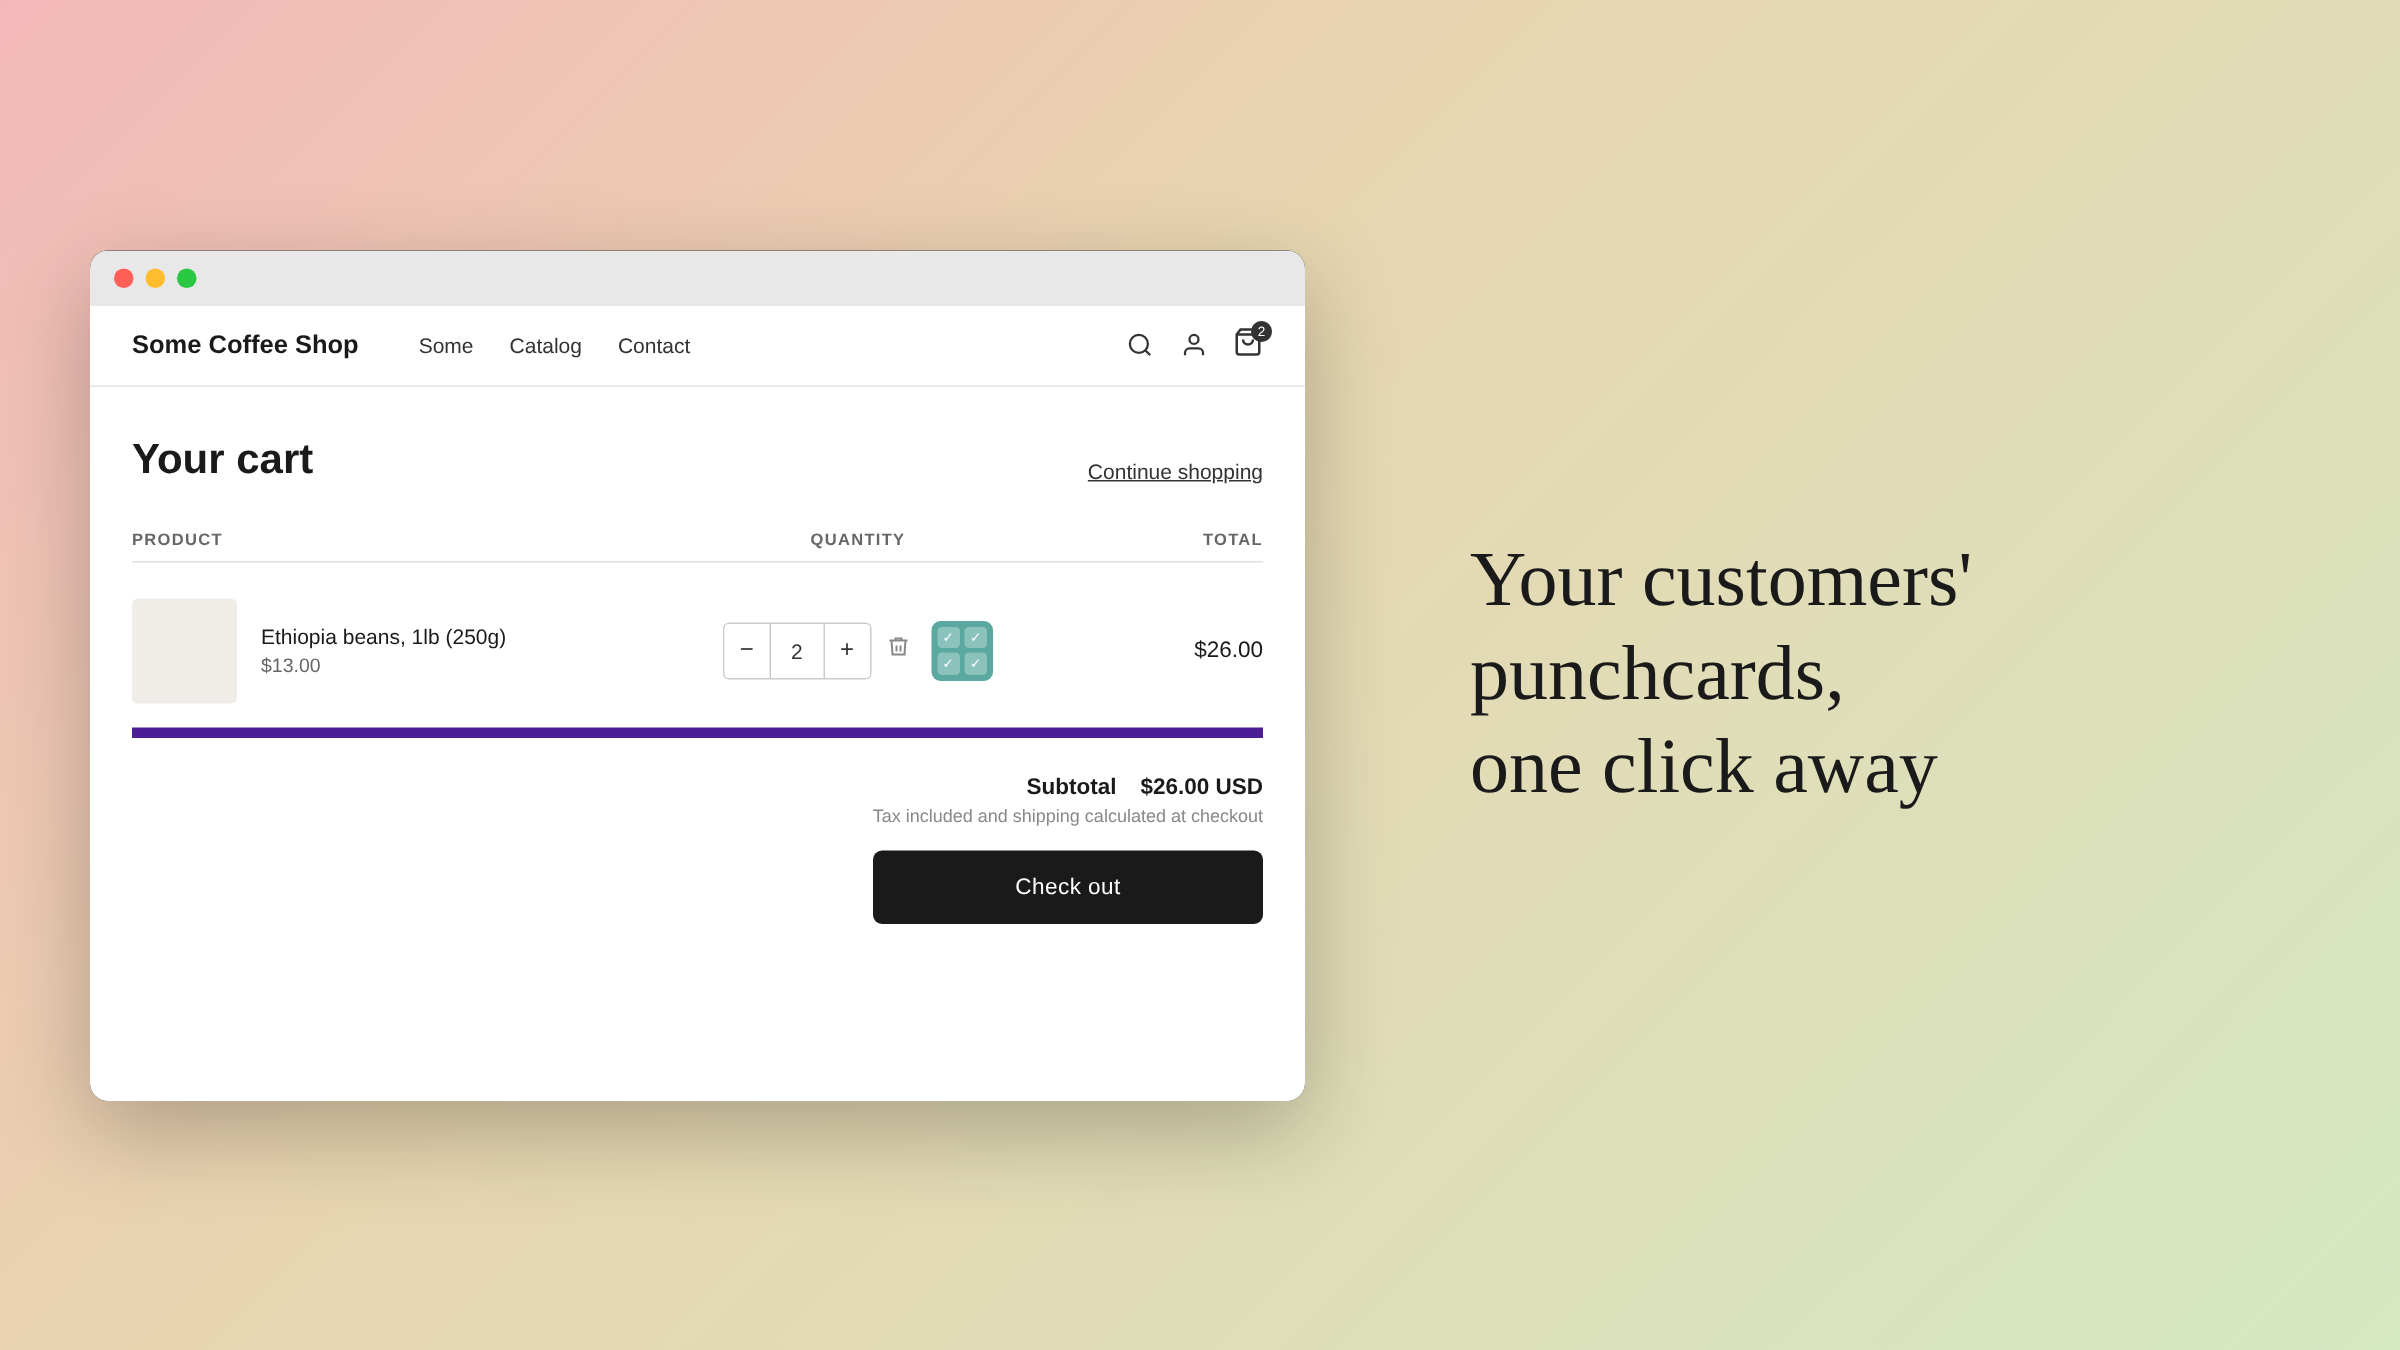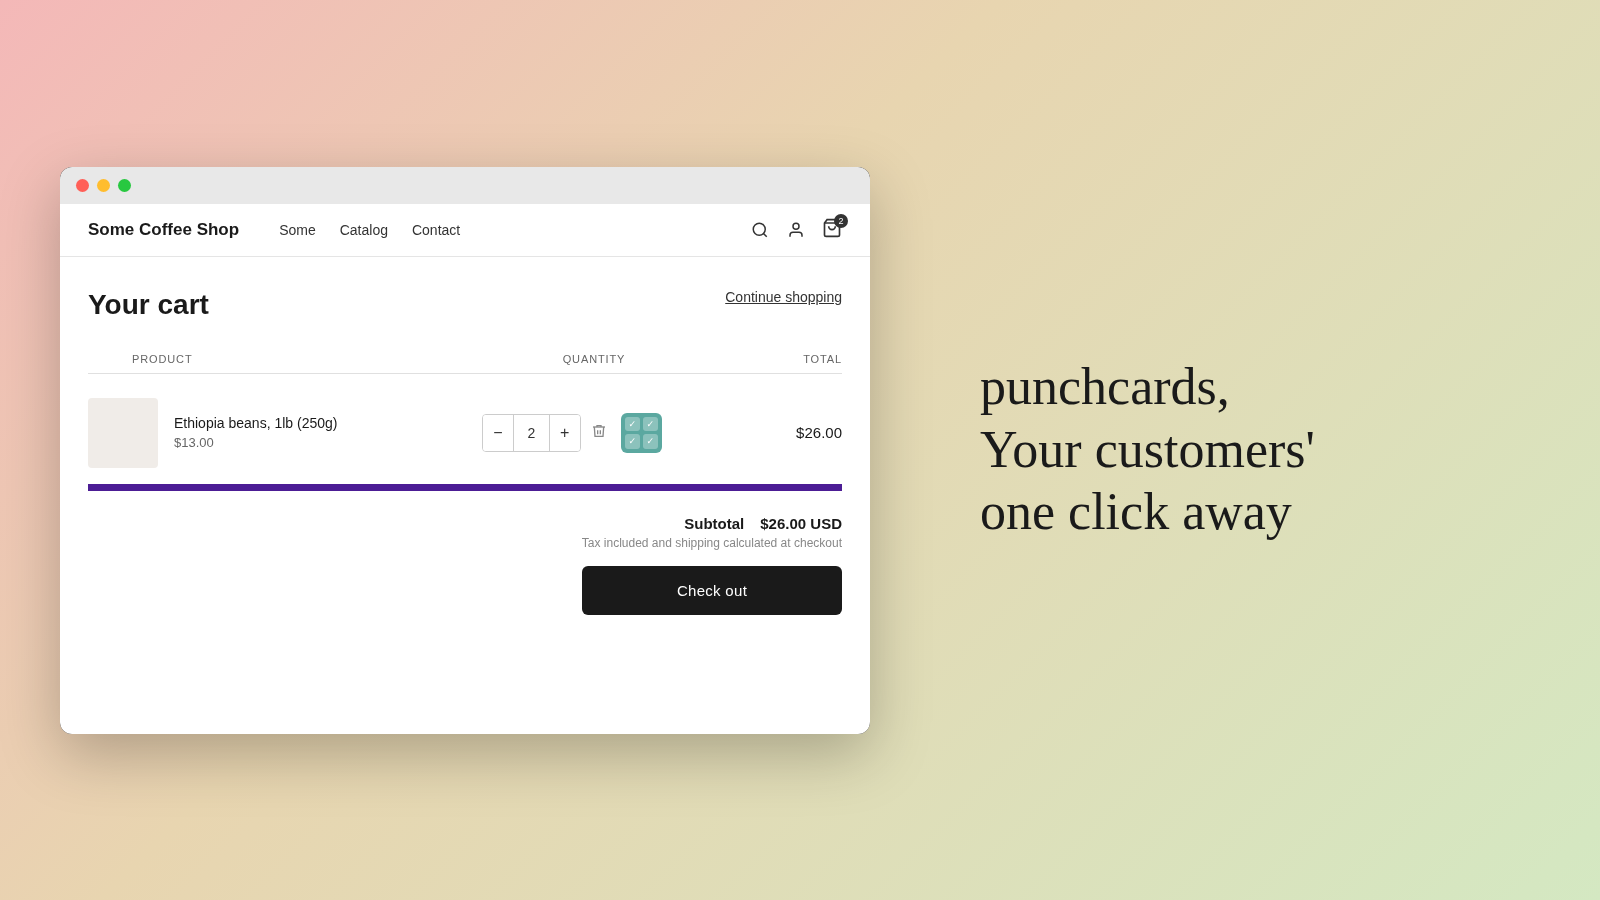--- a/index.html
+++ b/index.html
@@ -121,21 +121,21 @@
       justify-content: center;
     }
 
     
     .cart-page {
       padding: 32px 28px;
     }
 
     .cart-header {
       display: flex;
-      align-items: flex-start;
+      align-items: flex-end;
       justify-content: space-between;
       margin-bottom: 24px;
     }
 
     .cart-title {
       font-size: 28px;
       font-weight: 700;
       color: #1a1a1a;
     }
 
@@ -150,25 +150,24 @@
     .cart-table-header {
       display: grid;
       grid-template-columns: 1fr 180px 180px;
       padding: 8px 0;
       border-bottom: 1px solid #e0e0e0;
       margin-bottom: 8px;
     }
 
     .col-header {
       font-size: 11px;
-      font-weight: 400;
+      font-weight: 700;
       color: #666;
       letter-spacing: 0.08em;
       text-transform: uppercase;
-      margin-left: 44px;
     }
 
     .col-header.center { text-align: center; }
     .col-header.right { text-align: right; }
 
     .cart-item-row {
       display: grid;
       grid-template-columns: 1fr 180px 180px;
       padding: 16px 0;
       align-items: center;
@@ -445,17 +444,17 @@
           <button class="checkout-btn">Check out</button>
         </div>
       </div>
 
     </div>
   </div>
 </div>
 
 <div class="right-panel">
   <div class="tagline">
+    <div>Your customers'</div>
     <div>punchcards,</div>
-    <div>Your customers'</div>
     <div>one click away</div>
   </div>
 </div>
 
 </body></html>

